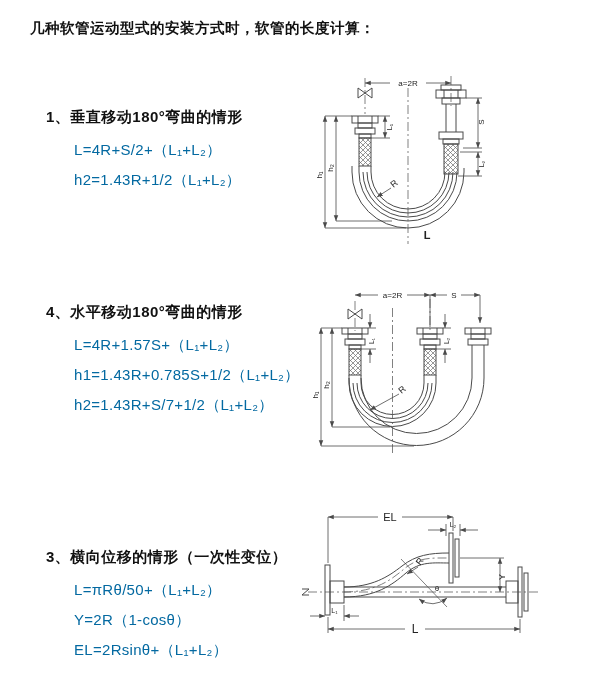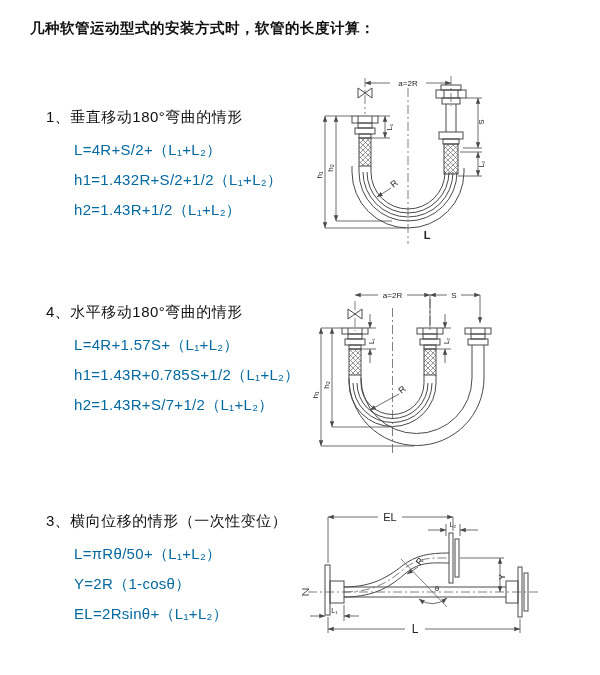--- a/index.html
+++ b/index.html
@@ -5,42 +5,41 @@
   html,body{margin:0;padding:0;background:#fff;}
   .page{
     position:relative;width:600px;height:675px;background:#ffffff;overflow:hidden;
     font-family:"Liberation Sans","DejaVu Sans",sans-serif;color:#1a1a1a;
   }
   .title{
     position:absolute;left:30px;top:19px;font-size:14.5px;font-weight:bold;
     letter-spacing:0.5px;color:#111;
   }
   .section{position:absolute;left:46px;}
-  .section .heading{font-size:15px;font-weight:normal;color:#111;margin:0 0 8px 0;letter-spacing:0.5px;}
+  .section .heading{font-size:15px;font-weight:bold;color:#111;margin:0 0 8px 0;letter-spacing:0.5px;}
   .section .formula{font-size:15px;color:#0369a1;margin:0;padding-left:28px;height:30px;line-height:30px;letter-spacing:0.3px;}
   #sec1{top:108px;}
   #sec2{top:303px;}
-  #sec3{top:512px;}
+  #sec3{top:548px;}
   svg{position:absolute;}
   svg text{fill:#222;font-family:"Liberation Sans","DejaVu Sans",sans-serif;}
   .thin{stroke:#4a4a4a;stroke-width:1;fill:none;}
   .dim{stroke:#4a4a4a;stroke-width:0.8;fill:none;}
   .cl{stroke:#4a4a4a;stroke-width:0.7;fill:none;stroke-dasharray:9 3 2 3;}
 </style>
 </head>
 <body>
 
 <div class="page">
 
   <div class="title">几种软管运动型式的安装方式时，软管的长度计算：</div>
 
   <div class="section" id="sec1">
     <p class="heading">1、垂直移动180°弯曲的情形</p>
     <p class="formula">L=4R+S/2+（L₁+L₂）</p>
-    <p class="formula">h1=1.432R+S/2+1/2（L₁+L₂）</p>
     <p class="formula">h2=1.43R+1/2（L₁+L₂）</p>
   </div>
 
   <div class="section" id="sec2">
     <p class="heading">4、水平移动180°弯曲的情形</p>
     <p class="formula">L=4R+1.57S+（L₁+L₂）</p>
     <p class="formula">h1=1.43R+0.785S+1/2（L₁+L₂）</p>
     <p class="formula">h2=1.43R+S/7+1/2（L₁+L₂）</p>
   </div>
 

